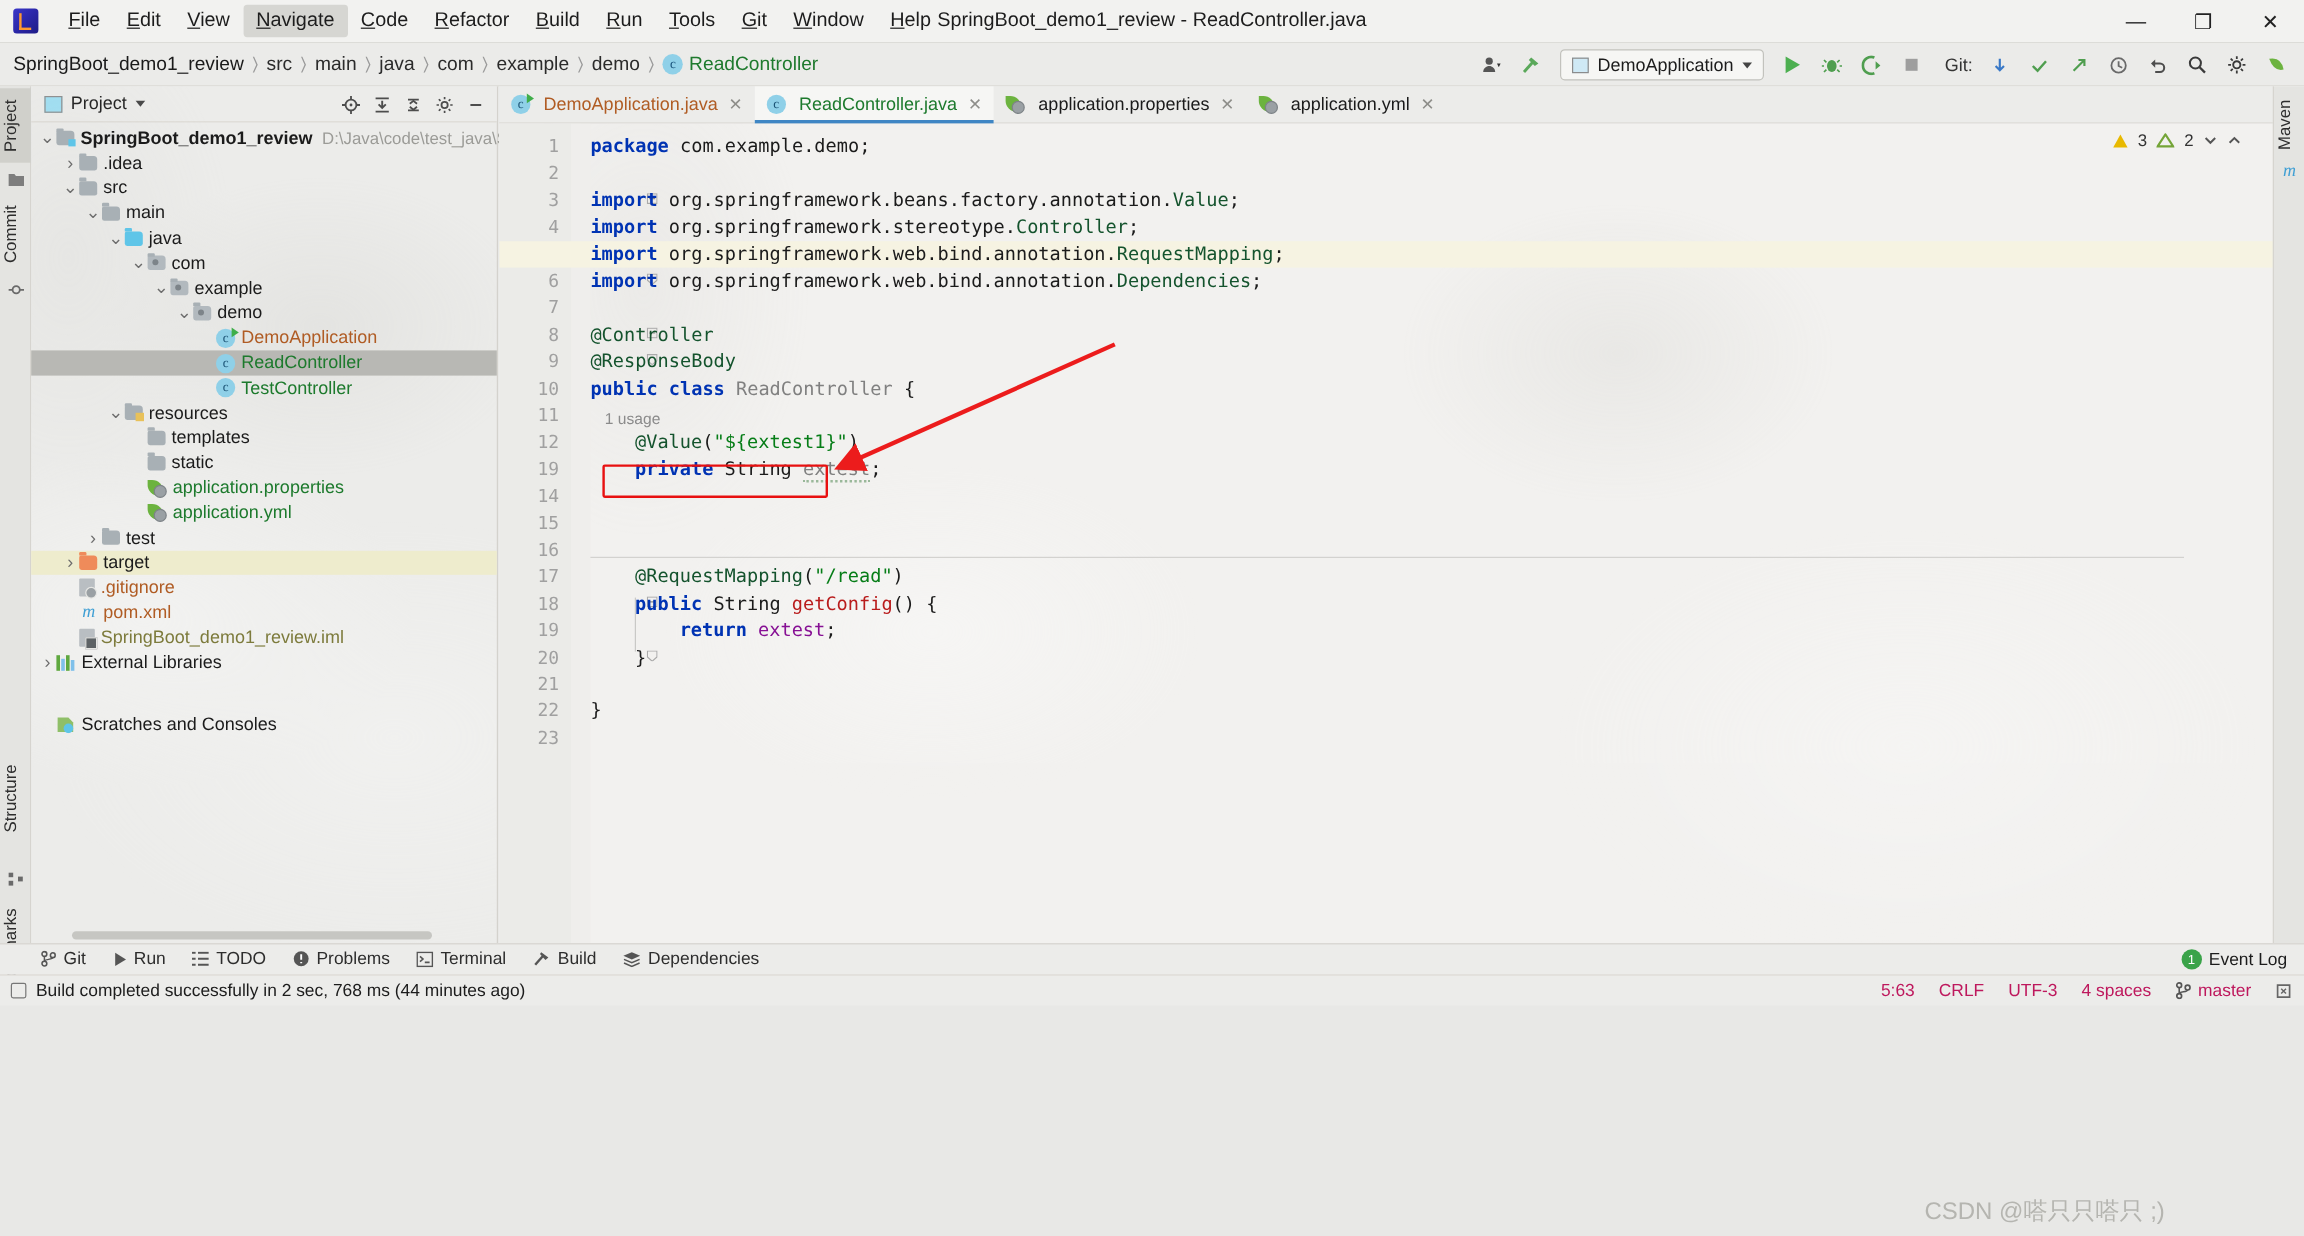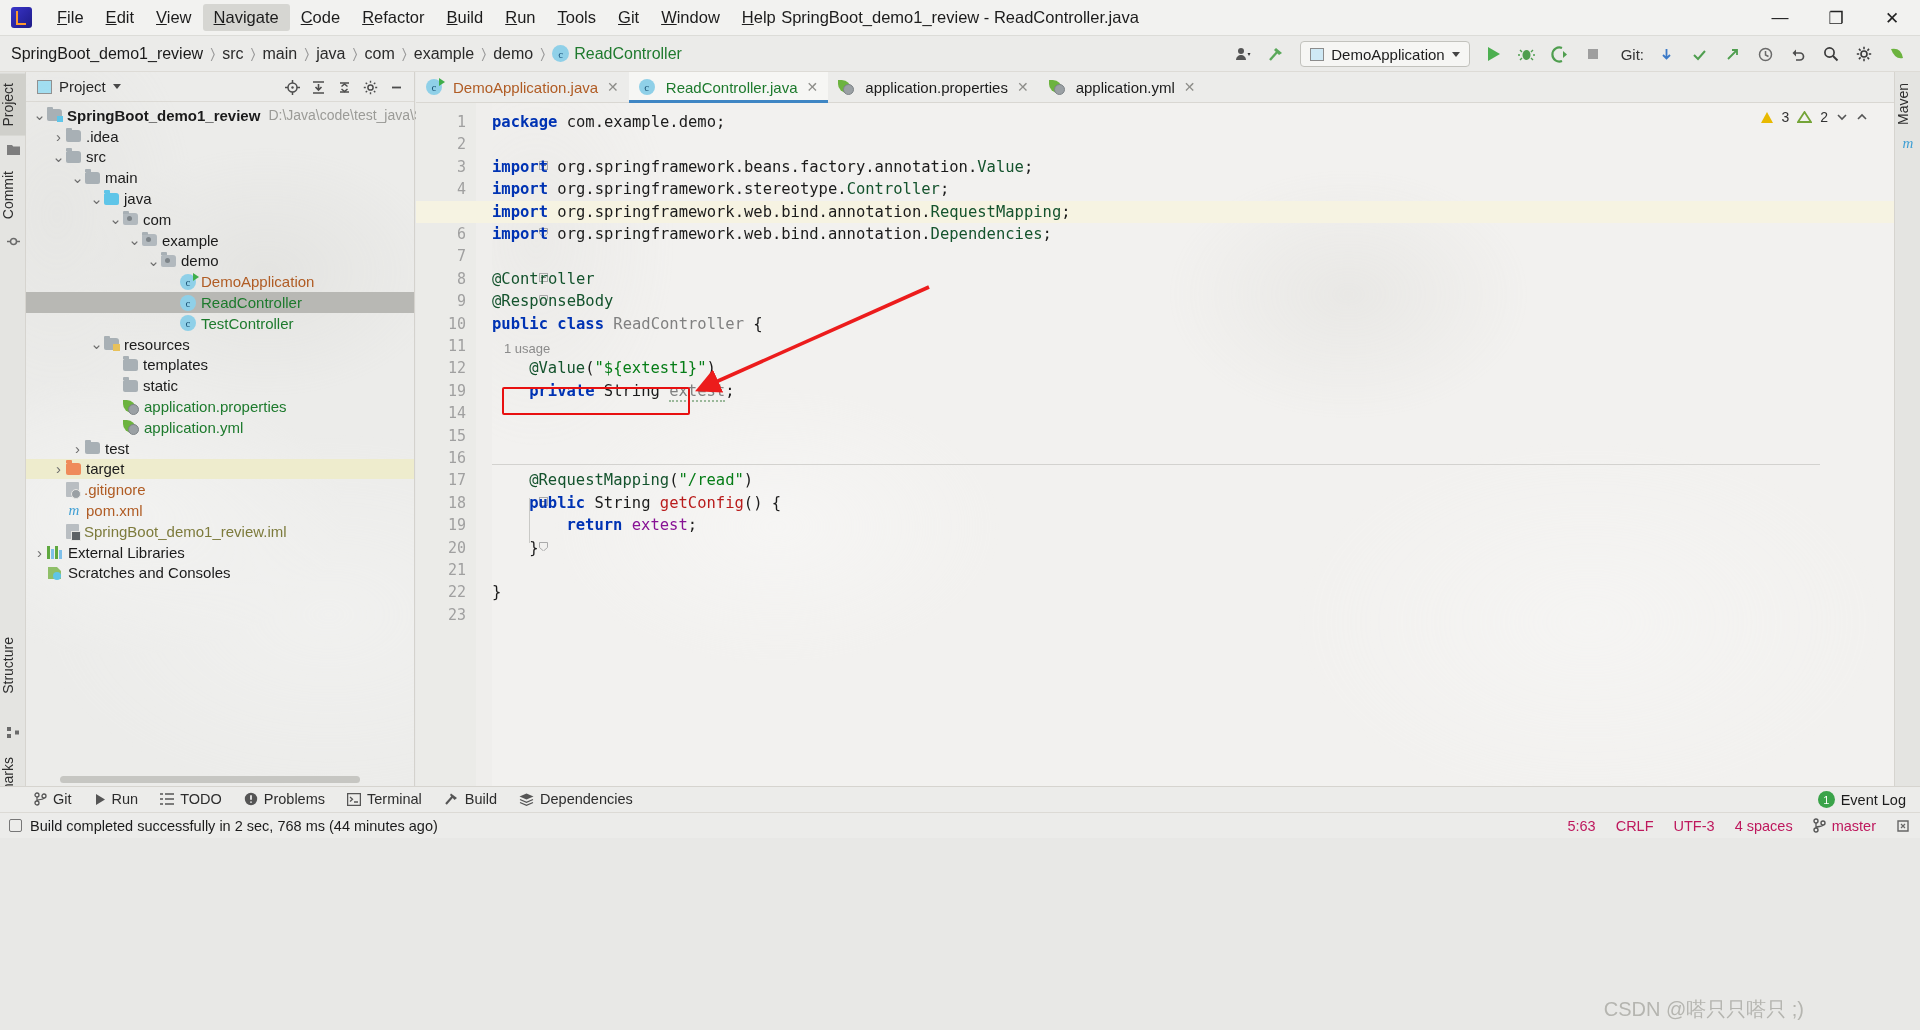--- a/index.html
+++ b/index.html
@@ -733,21 +733,21 @@
         <span style="display: inline-flex; align-items: center;">
           <span class="lib-ico">
             <i style="background:#5fa83f;height:13px"></i>
             <i style="background:#7fc0ea;height:10px;align-self:flex-end"></i>
             <i style="background:#5fa83f;height:13px"></i>
             <i style="background:#7fc0ea;height:9px;align-self:flex-end"></i>
           </span>
         </span>
         <span class="leaf-dark">External Libraries</span>
       </div>
-      <div class="trow" style="padding-left: 6px;">
+      <div class="trow" style="padding-left: 6px; margin-top: 31px;">
         <span class="arrow"></span>
         <span style="display: inline-flex; align-items: center;">
           <span class="lib-ico">
             <svg width="16" height="14" viewBox="0 0 16 14">
               <path d="M1 1h9l4 4v8H1z" fill="#8fbf68"></path>
               <circle cx="10" cy="10" r="4" fill="#5fc5e8"></circle>
             </svg>
           </span>
         </span>
         <span class="leaf-dark">Scratches and Consoles</span>

